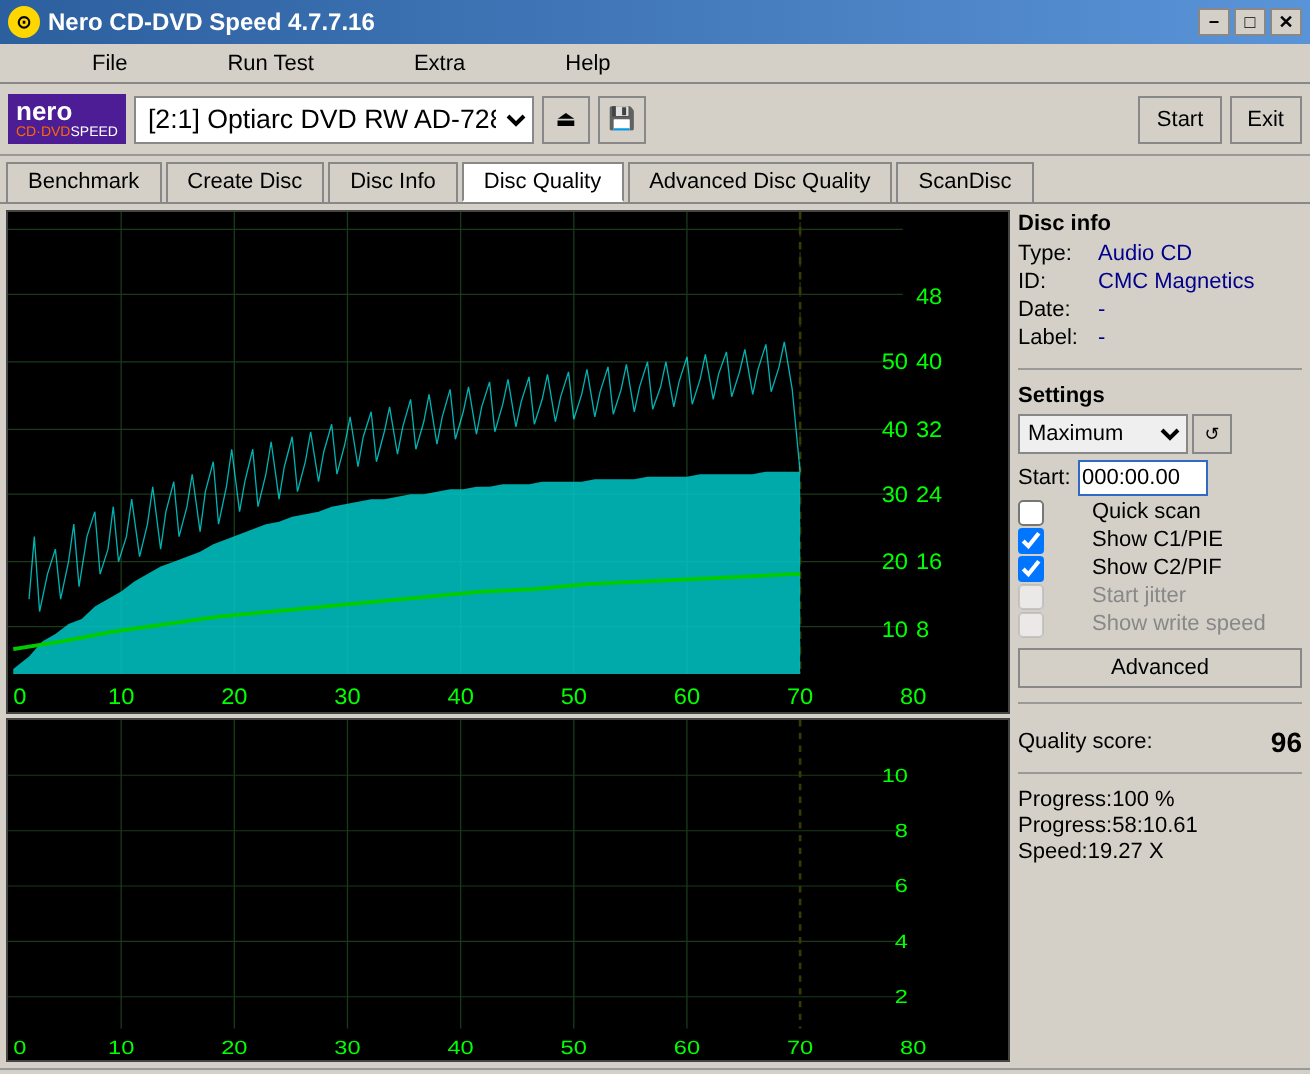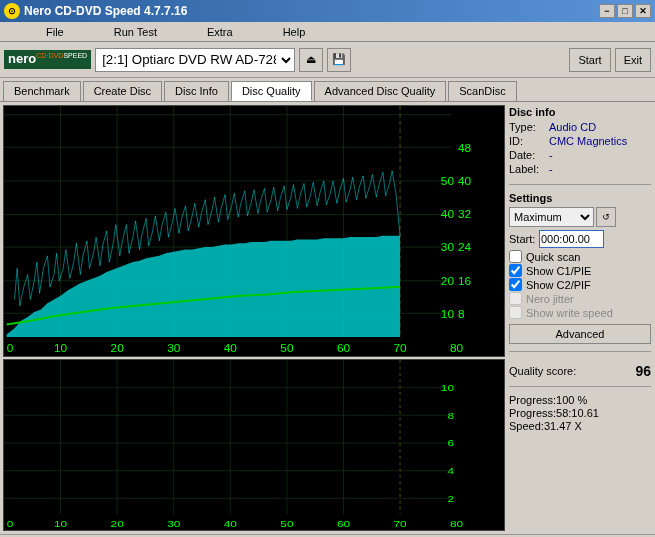--- a/index.html
+++ b/index.html
@@ -40,21 +40,21 @@
     .info-label { width: 40px; color: #000; }
     .info-value { color: #00008b; font-weight: normal; }
     
     .settings-row { display: flex; align-items: center; margin-bottom: 3px; gap: 2px; }
     .settings-select { width: 85px; height: 20px; font-size: 11px; border: 1px solid #888; }
     
     .time-row { display: flex; align-items: center; margin-bottom: 2px; font-size: 11px; }
     .time-label { width: 30px; }
     .time-input { width: 65px; height: 18px; border: 1px solid #316ac5; background: white; font-size: 11px; padding: 1px; color: #000; }
     
-    .checkbox-row { display: flex; align-items: center; margin-bottom: 1px; font-size: 11px; }
+    .checkbox-row { display: flex; margin-bottom: 1px; font-size: 11px; gap: 20px; }
     .checkbox-row input { margin-right: 4px; }
     .checkbox-disabled { color: #888; }
     
     .advanced-btn { width: 100%; padding: 3px; background: #d4d0c8; border: 1px solid #888; cursor: pointer; font-size: 11px; margin-top: 4px; }
     
     .quality-row { display: flex; align-items: center; font-size: 11px; margin-top: 4px; }
     .quality-label { flex: 1; }
     .quality-value { font-weight: bold; font-size: 14px; color: #000; }
     
     .progress-section { font-size: 11px; }
@@ -81,21 +81,21 @@
 </div>
 
 <div class="menu-bar">
   <span class="menu-item">File</span>
   <span class="menu-item">Run Test</span>
   <span class="menu-item">Extra</span>
   <span class="menu-item">Help</span>
 </div>
 
 <div class="toolbar">
-  <div style="background:#14532d;padding:2px 4px;display:flex;line-height:1.1;">
+  <div style="background:#4c1d95;padding:2px 4px;display:flex;flex-direction:column;line-height:1.1;">
     <span style="color:white;font-size:13px;font-weight:bold;">nero</span>
     <span style="color:#ff6600;font-size:7px;">CD·DVD<span style="color:white;">SPEED</span></span>
   </div>
   <select class="drive-select">
     <option>[2:1]  Optiarc DVD RW AD-7280S 1.01</option>
   </select>
   <div class="icon-btn" title="Eject">⏏</div>
   <div class="icon-btn" title="Save">💾</div>
   <div style="flex:1;"></div>
   <button class="toolbar-btn start-btn">Start</button>
@@ -245,21 +245,21 @@
       <div class="checkbox-row">
         <input type="checkbox" checked="" style="">
         <span>Show C1/PIE</span>
       </div>
       <div class="checkbox-row">
         <input type="checkbox" checked="" style="">
         <span>Show C2/PIF</span>
       </div>
       <div class="checkbox-row">
         <input type="checkbox" disabled="" style="">
-        <span class="checkbox-disabled">Nero jitter</span>
+        <span class="checkbox-disabled">Start jitter</span>
       </div>
       <div class="checkbox-row">
         <input type="checkbox" disabled="" style="">
         <span class="checkbox-disabled">Show write speed</span>
       </div>
       <button class="advanced-btn">Advanced</button>
     </div>
 
     <div class="divider"></div>
 
@@ -274,21 +274,21 @@
       <div class="progress-row">
         <span>Progress:</span>
         <span>100 %</span>
       </div>
       <div class="progress-row">
         <span>Progress:</span>
         <span>58:10.61</span>
       </div>
       <div class="progress-row">
         <span>Speed:</span>
-        <span>31.47 X</span>
+        <span>19.27 X</span>
       </div>
     </div>
 
   </div>
 </div>
 
 <div class="legend-area">
   
   
   

